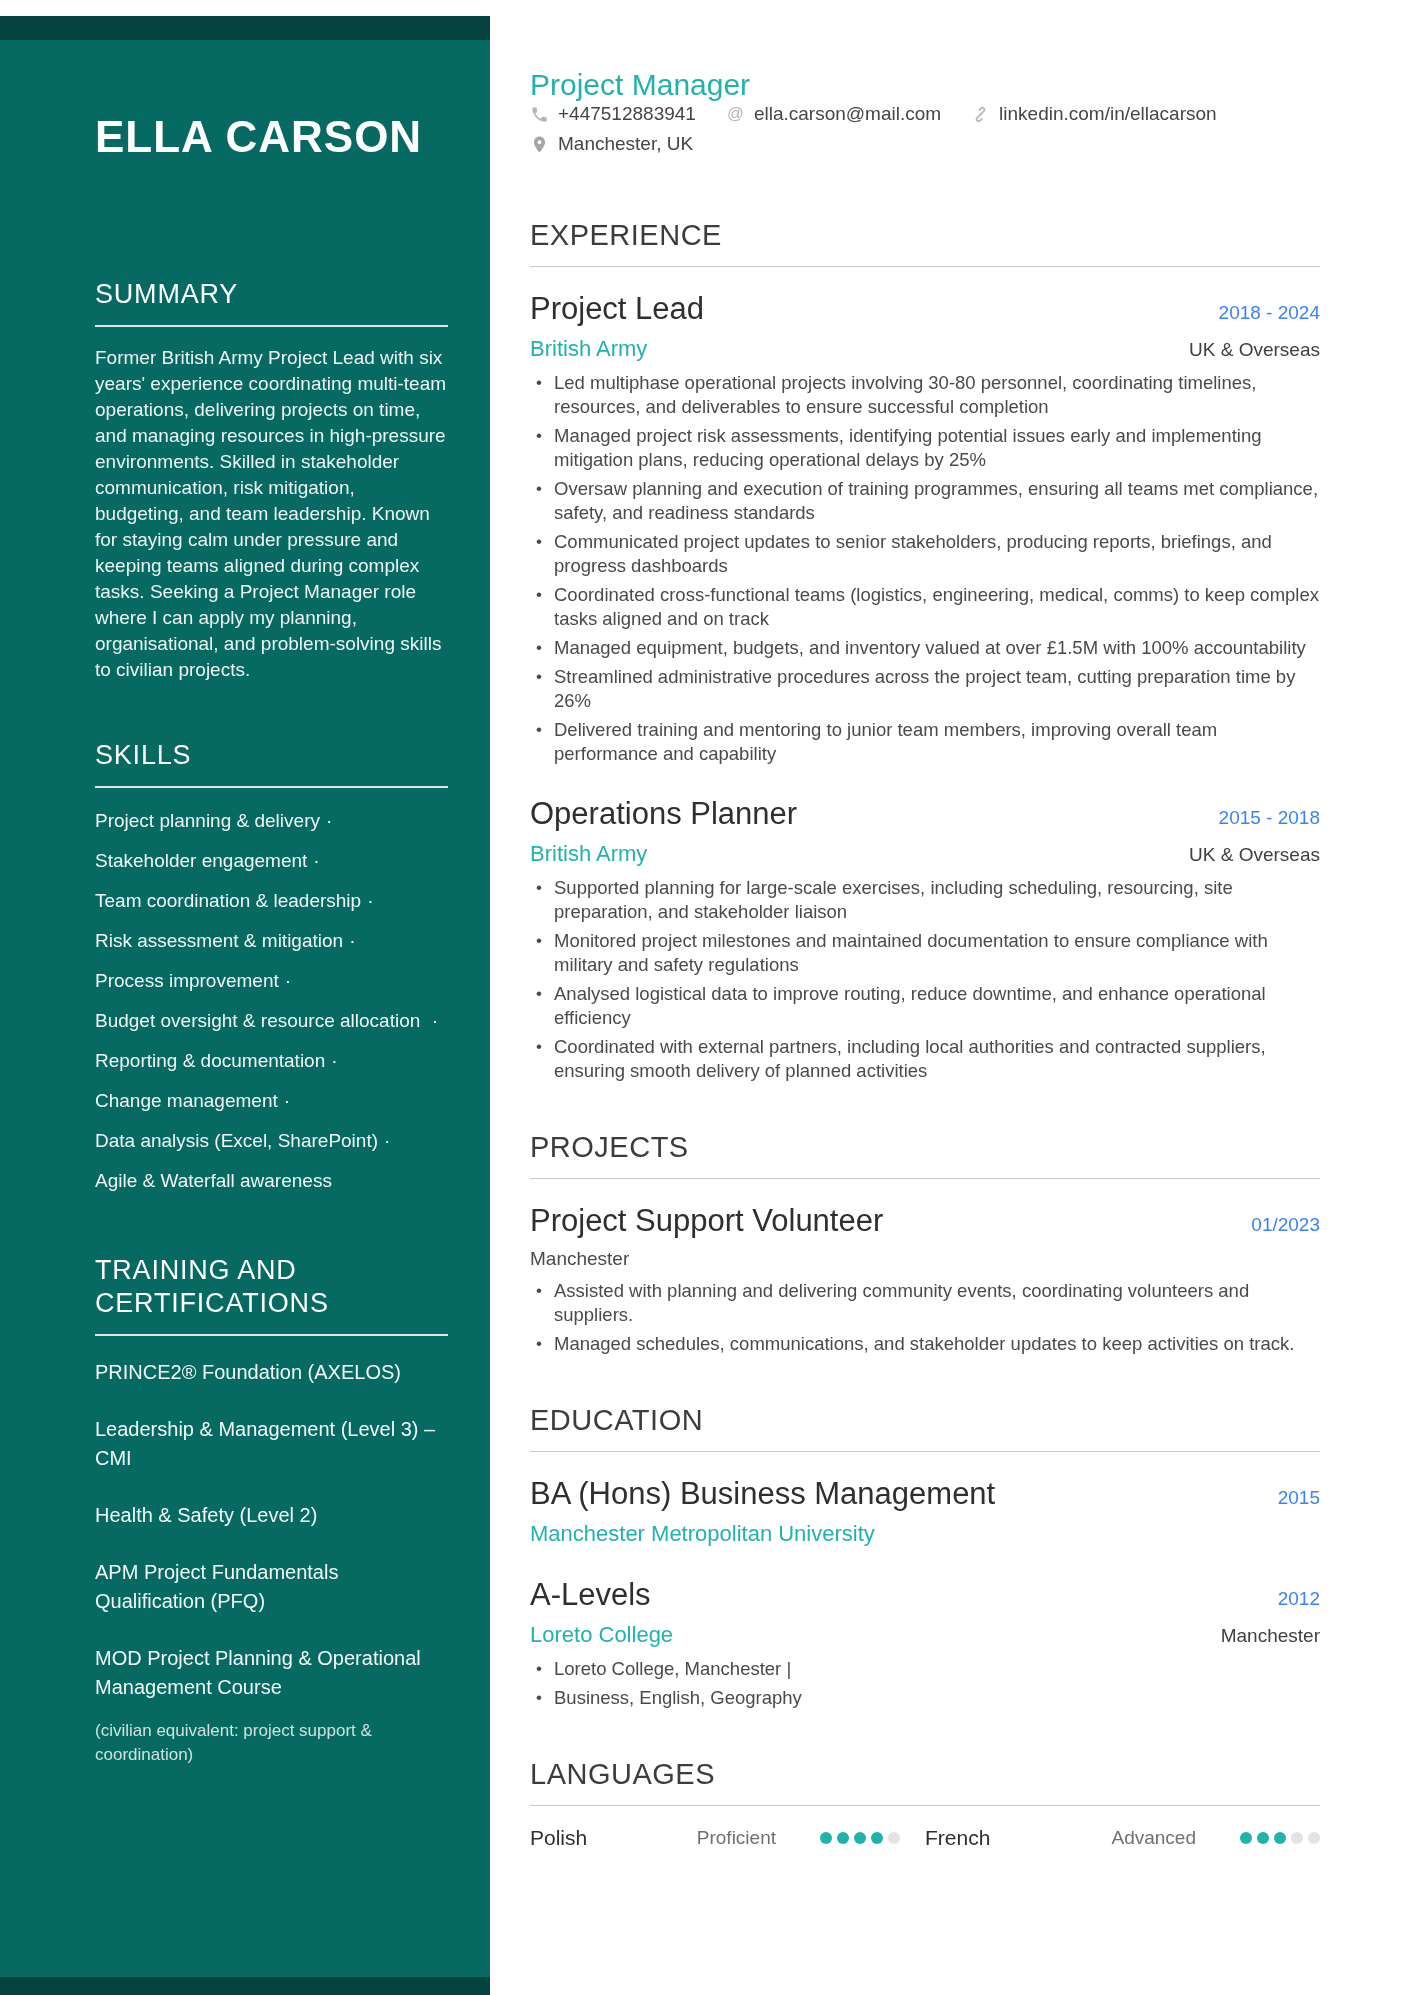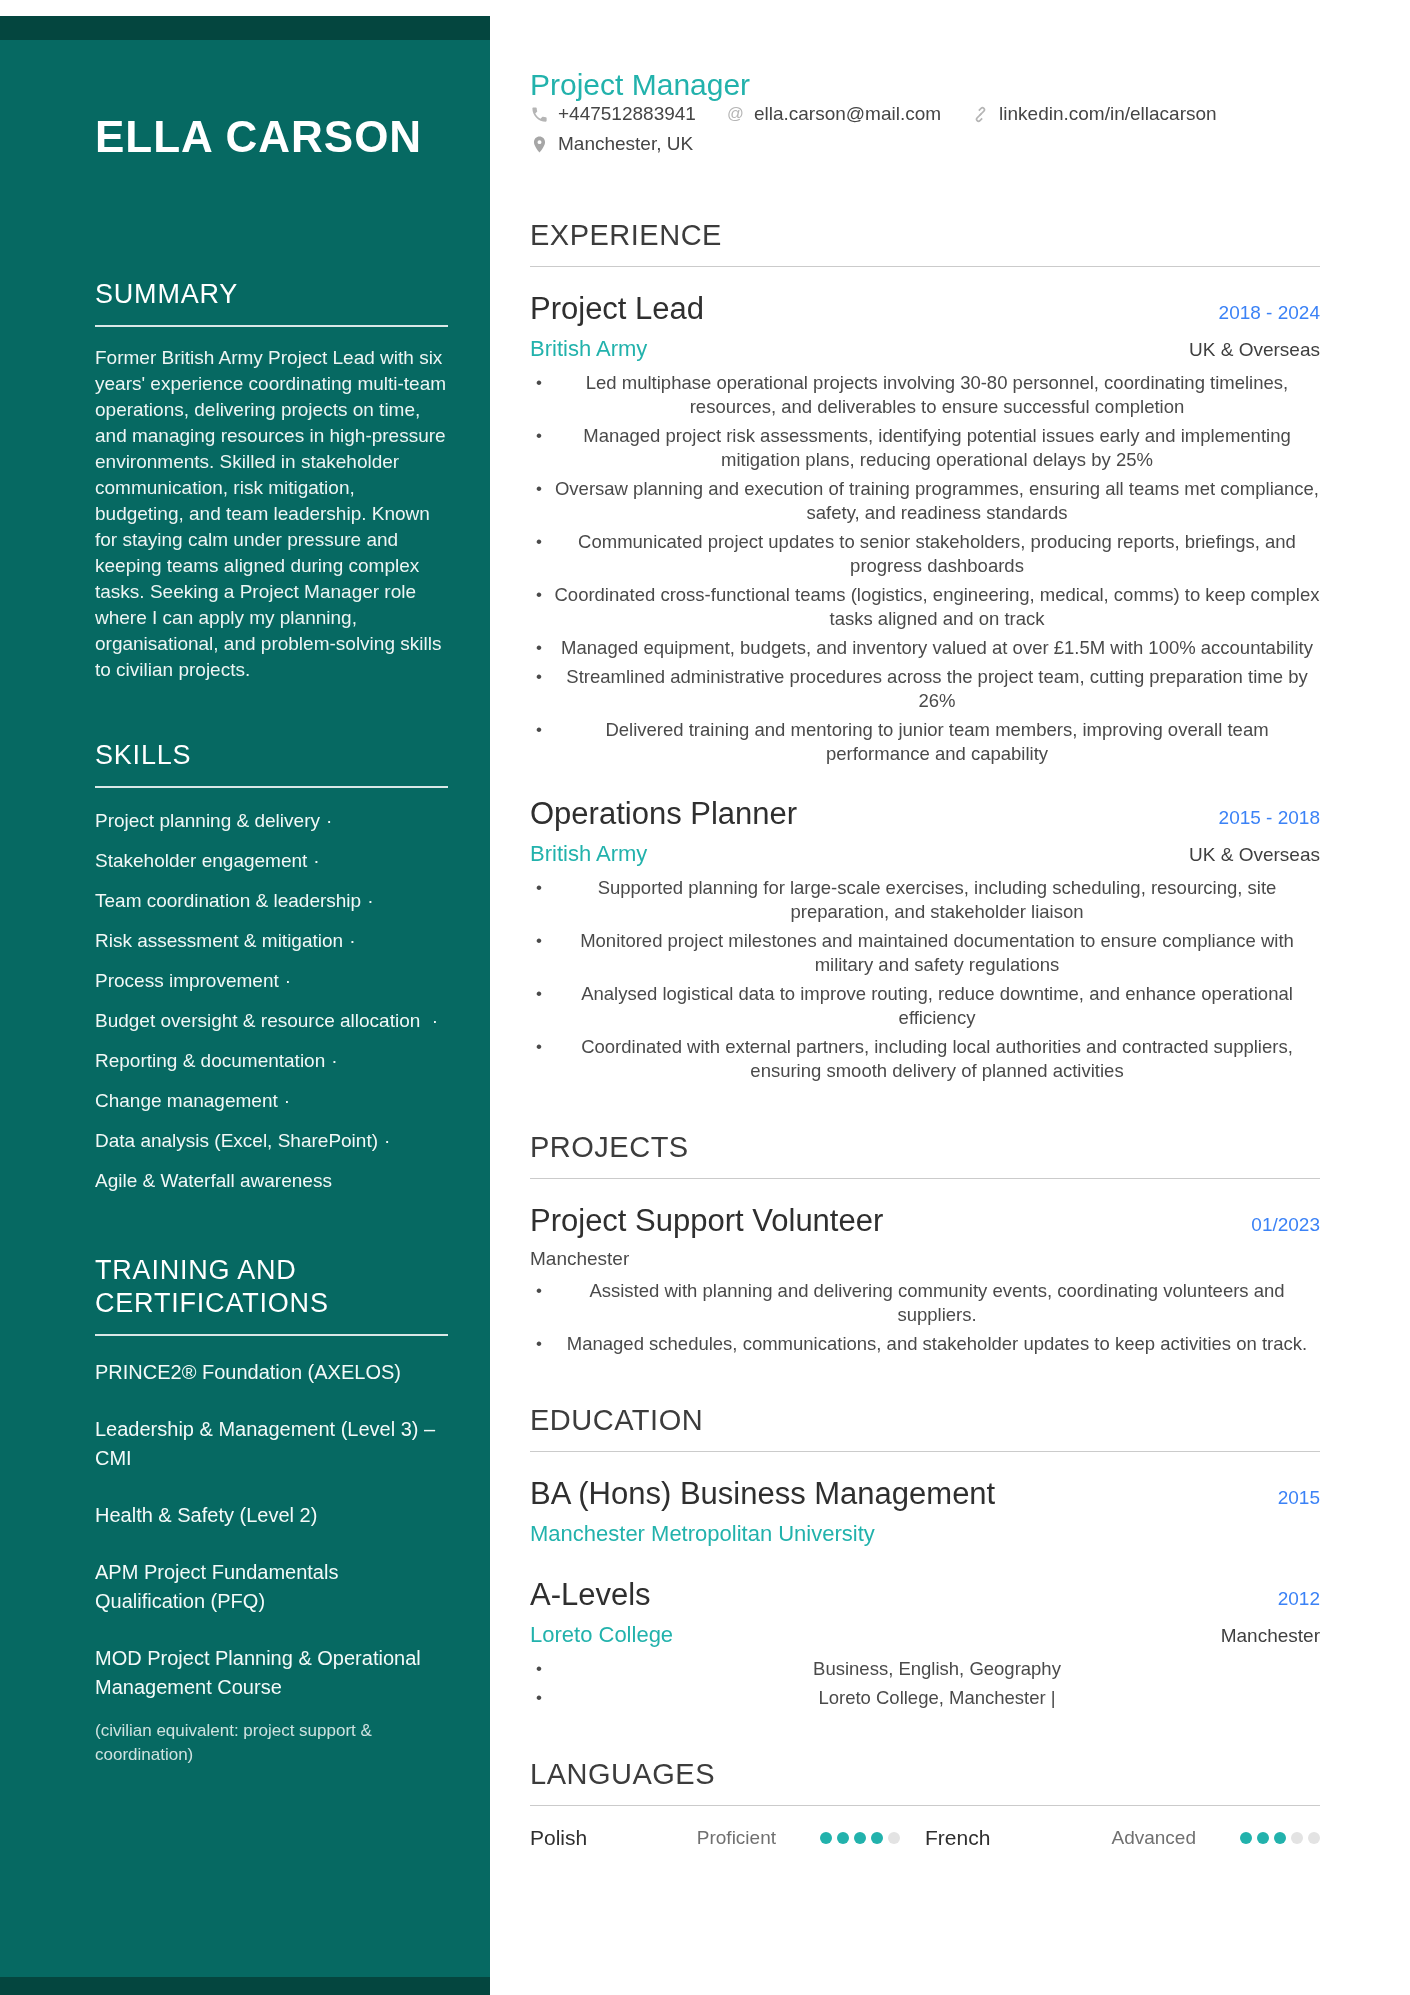--- a/index.html
+++ b/index.html
@@ -75,21 +75,21 @@
   }
   .entry{margin-top:24px;}
   .entry + .entry{margin-top:30px;}
   .entry-head,.entry-sub{display:flex; justify-content:space-between; align-items:baseline;}
   .entry-title{margin:0; font-size:31px; font-weight:500; color:#2f2f2f;}
   .entry-date{font-size:19px; color:#3b82f6; white-space:nowrap;}
   .entry-sub{margin-top:9px;}
   .entry-company.accent{font-size:22px; color:var(--accent,#22B2AC);}
   .entry-company.plain{font-size:19px; color:#4a4a4a;}
   .entry-loc{font-size:19px; color:#3f3f3f;}
-  ul.bullets{margin:9px 0 0; padding:0; list-style:none;text-align:center;}
+  ul.bullets{margin:9px 0 0; padding:0; list-style:none;}
   ul.bullets li{
     position:relative; padding-left:24px; margin-bottom:5px;
     font-size:18.5px; line-height:24px; color:#4a4a4a;
   }
   ul.bullets li::before{
     content:"•"; position:absolute; left:6px; top:0; color:#4a4a4a; font-size:17px;
   }
   .lang-row{display:flex; margin-top:20px;}
   .lang{
     width:50%; display:flex; align-items:center;
@@ -291,22 +291,22 @@
           <article class="entry">
     <div class="entry-head">
       <h3 class="entry-title">A-Levels</h3>
       <span class="entry-date">2012</span>
     </div>
     <div class="entry-sub">
       <span class="entry-company accent">Loreto College</span>
       <span class="entry-loc">Manchester</span>
     </div>
     <ul class="bullets">
+              <li>Loreto College, Manchester |</li>
               <li>Business, English, Geography</li>
-              <li>Loreto College, Manchester |</li>
             </ul>
   </article>
         </div>
     </section>
 
     <section class="section">
       <h2>LANGUAGES</h2>
       <div class="lang-row" id="lang-row">
           <div class="lang">
     <span class="lang-name">Polish</span>

